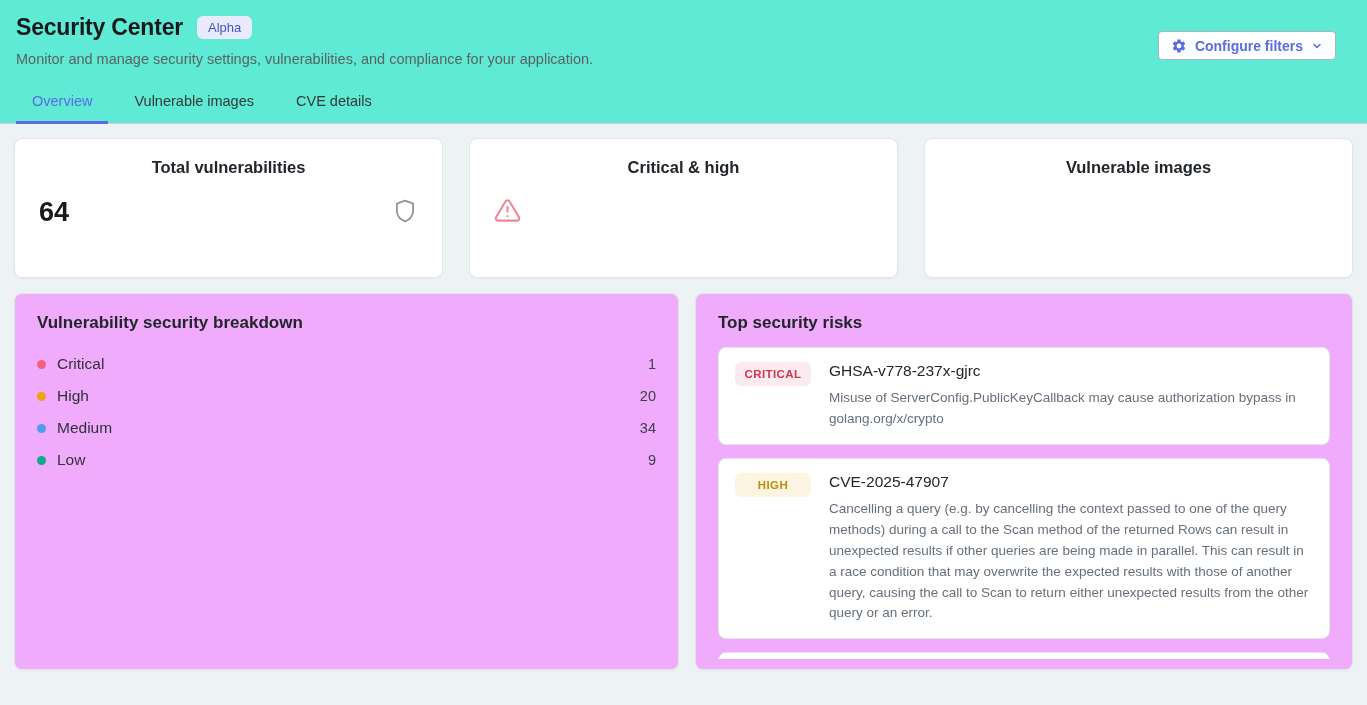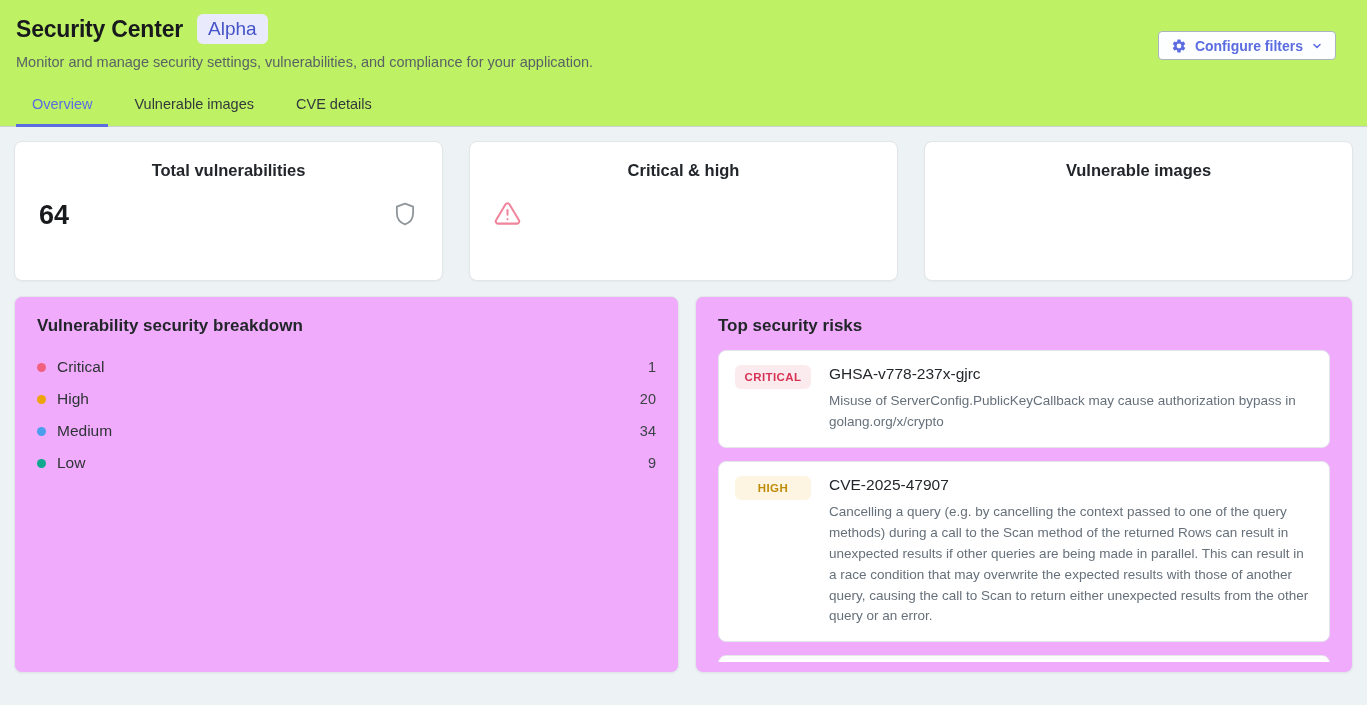--- a/index.html
+++ b/index.html
@@ -6,36 +6,36 @@
   html, body { width: 1367px; height: 705px; }
   body {
     font-family: "Liberation Sans", sans-serif;
     background: #edf2f5;
     color: #1c2023;
     overflow: hidden;
   }
 
   
   .header {
-    background: #bef264;
+    background: #5eead4;
     padding: 14px 16px 0 16px;
     position: relative;
     border-bottom: 1px solid #c9ced2;
   }
   .title-row { display: flex; align-items: center; gap: 14px; }
   .page-title {
     font-size: 23px;
     font-weight: 700;
     color: #17191c;
     letter-spacing: -0.2px;
   }
   .alpha-badge {
     background: #e9ebfc;
     color: #4553c9;
-    font-size: 19px;
+    font-size: 13px;
     font-weight: 500;
     padding: 4px 11px;
     border-radius: 6px;
   }
   .subtitle {
     margin-top: 10px;
     font-size: 14.5px;
     color: #5a6265;
   }
   .configure-btn {

